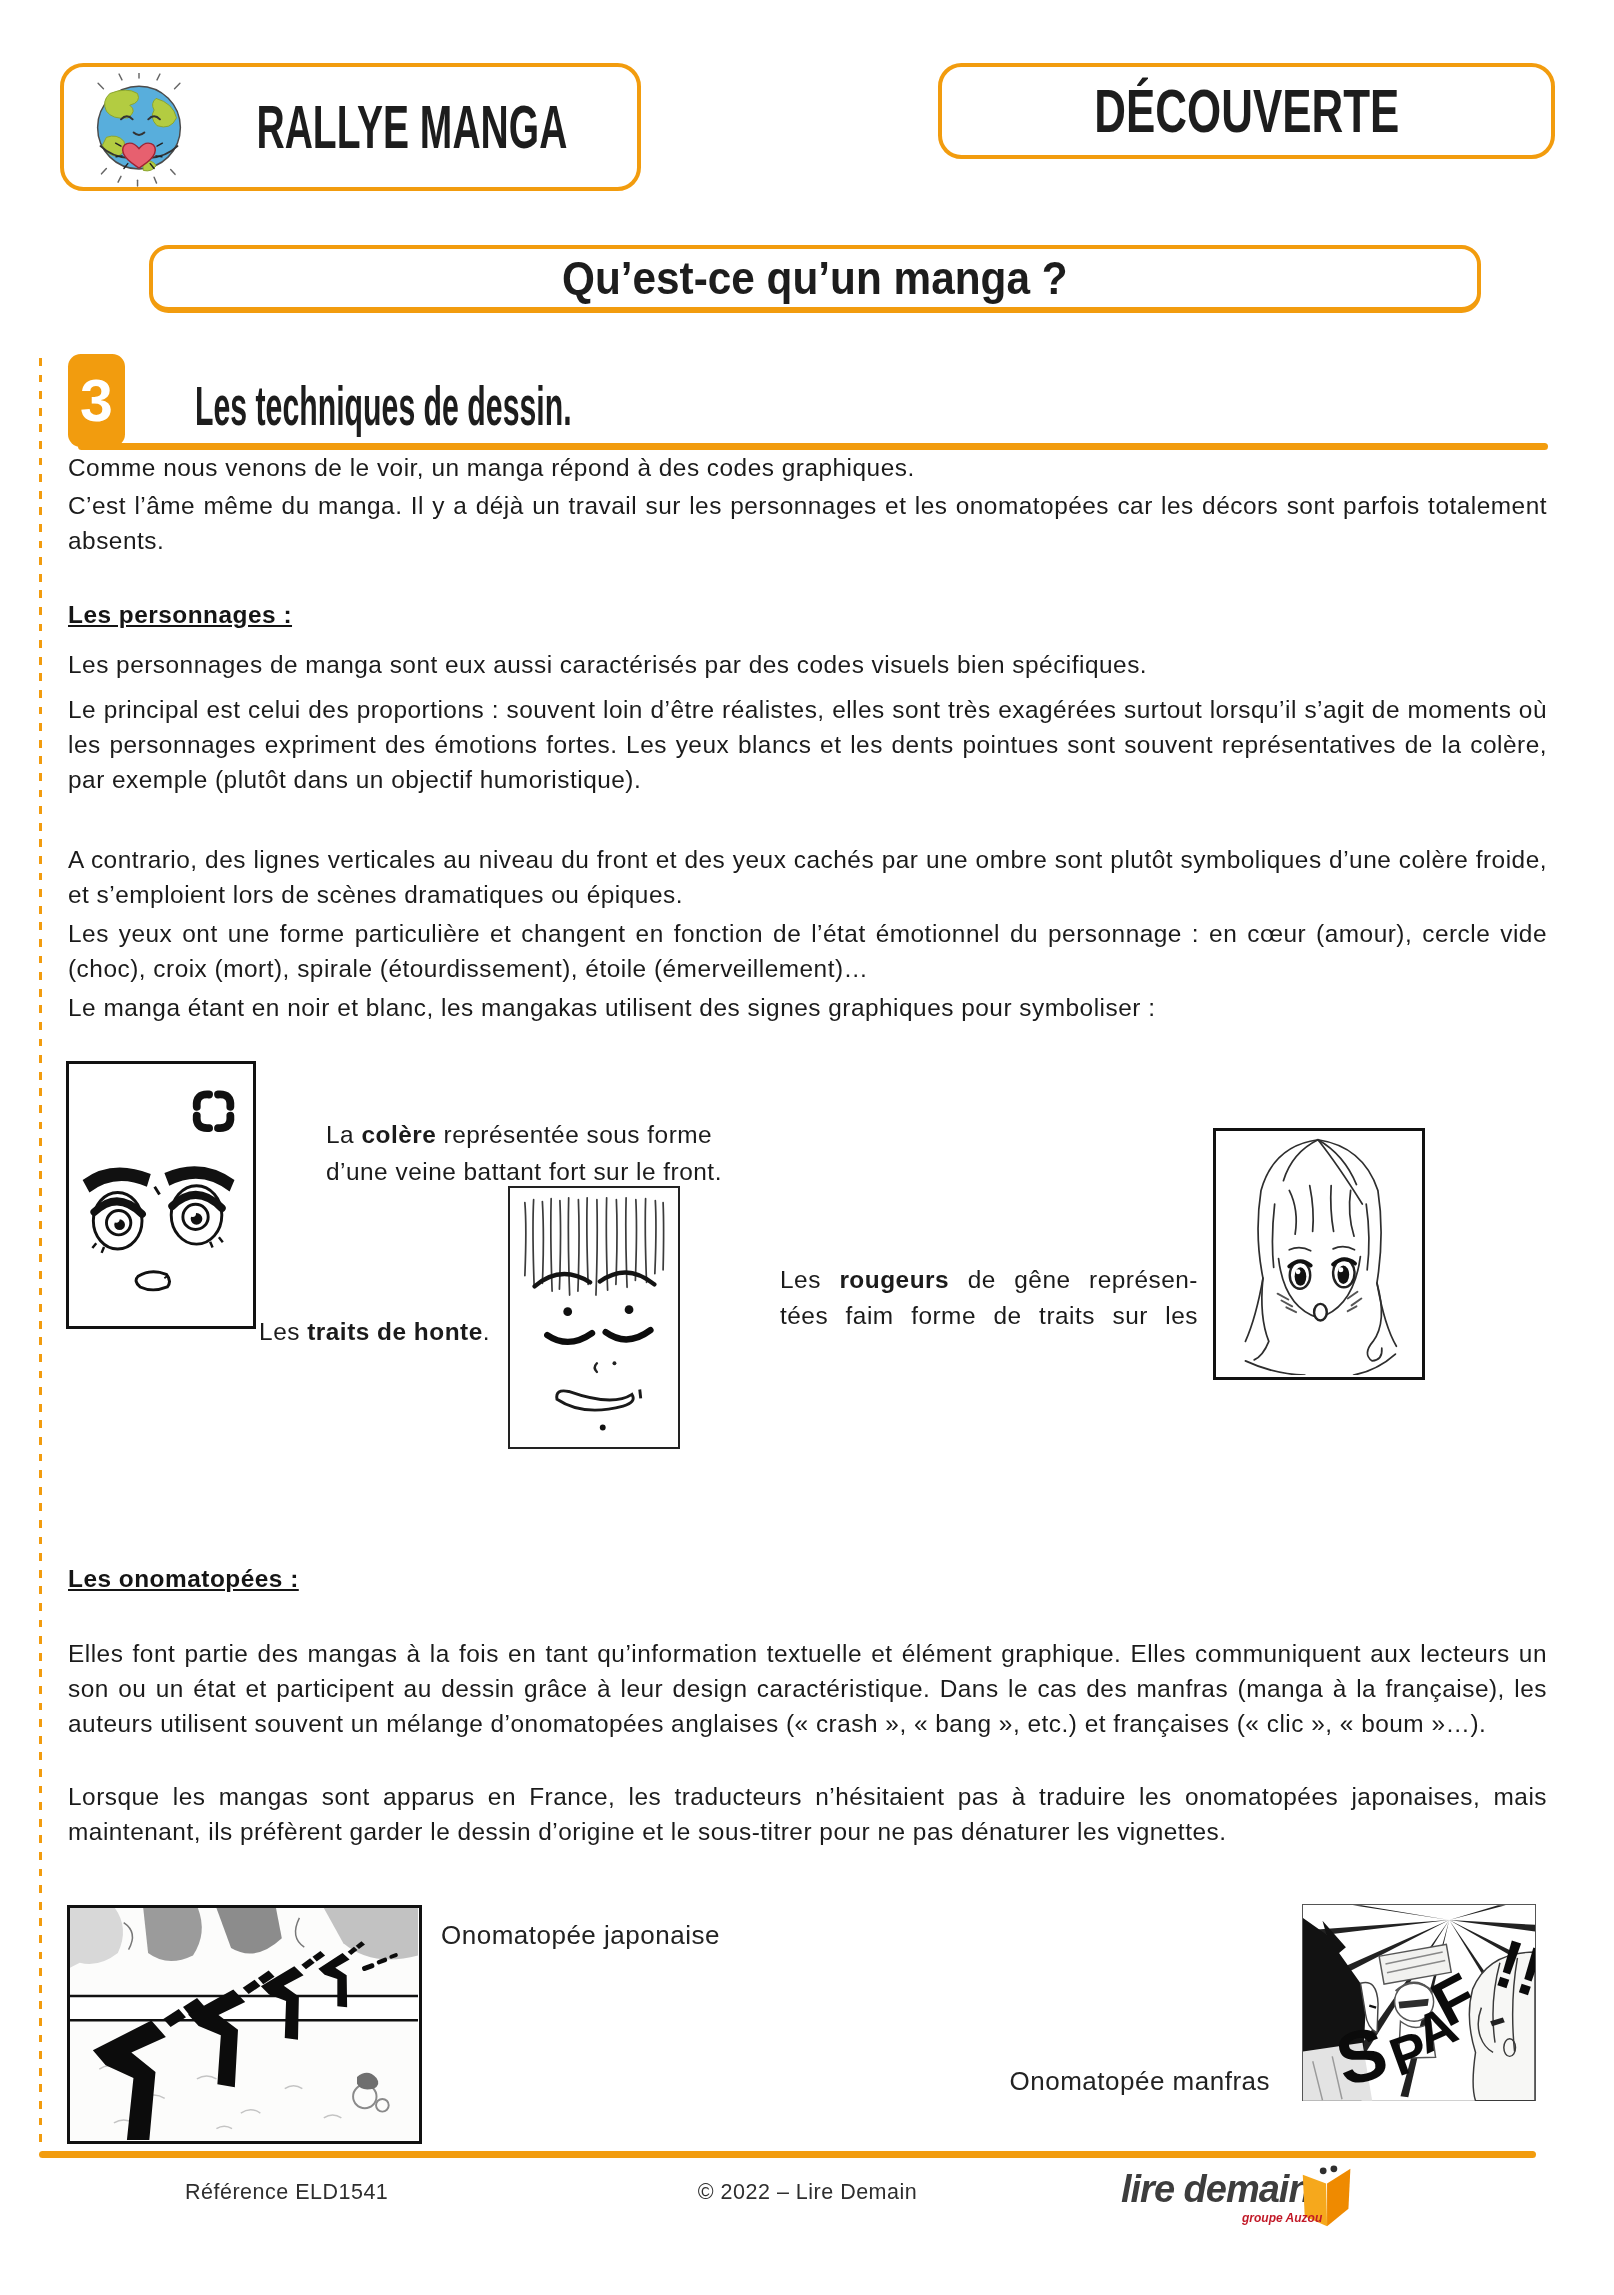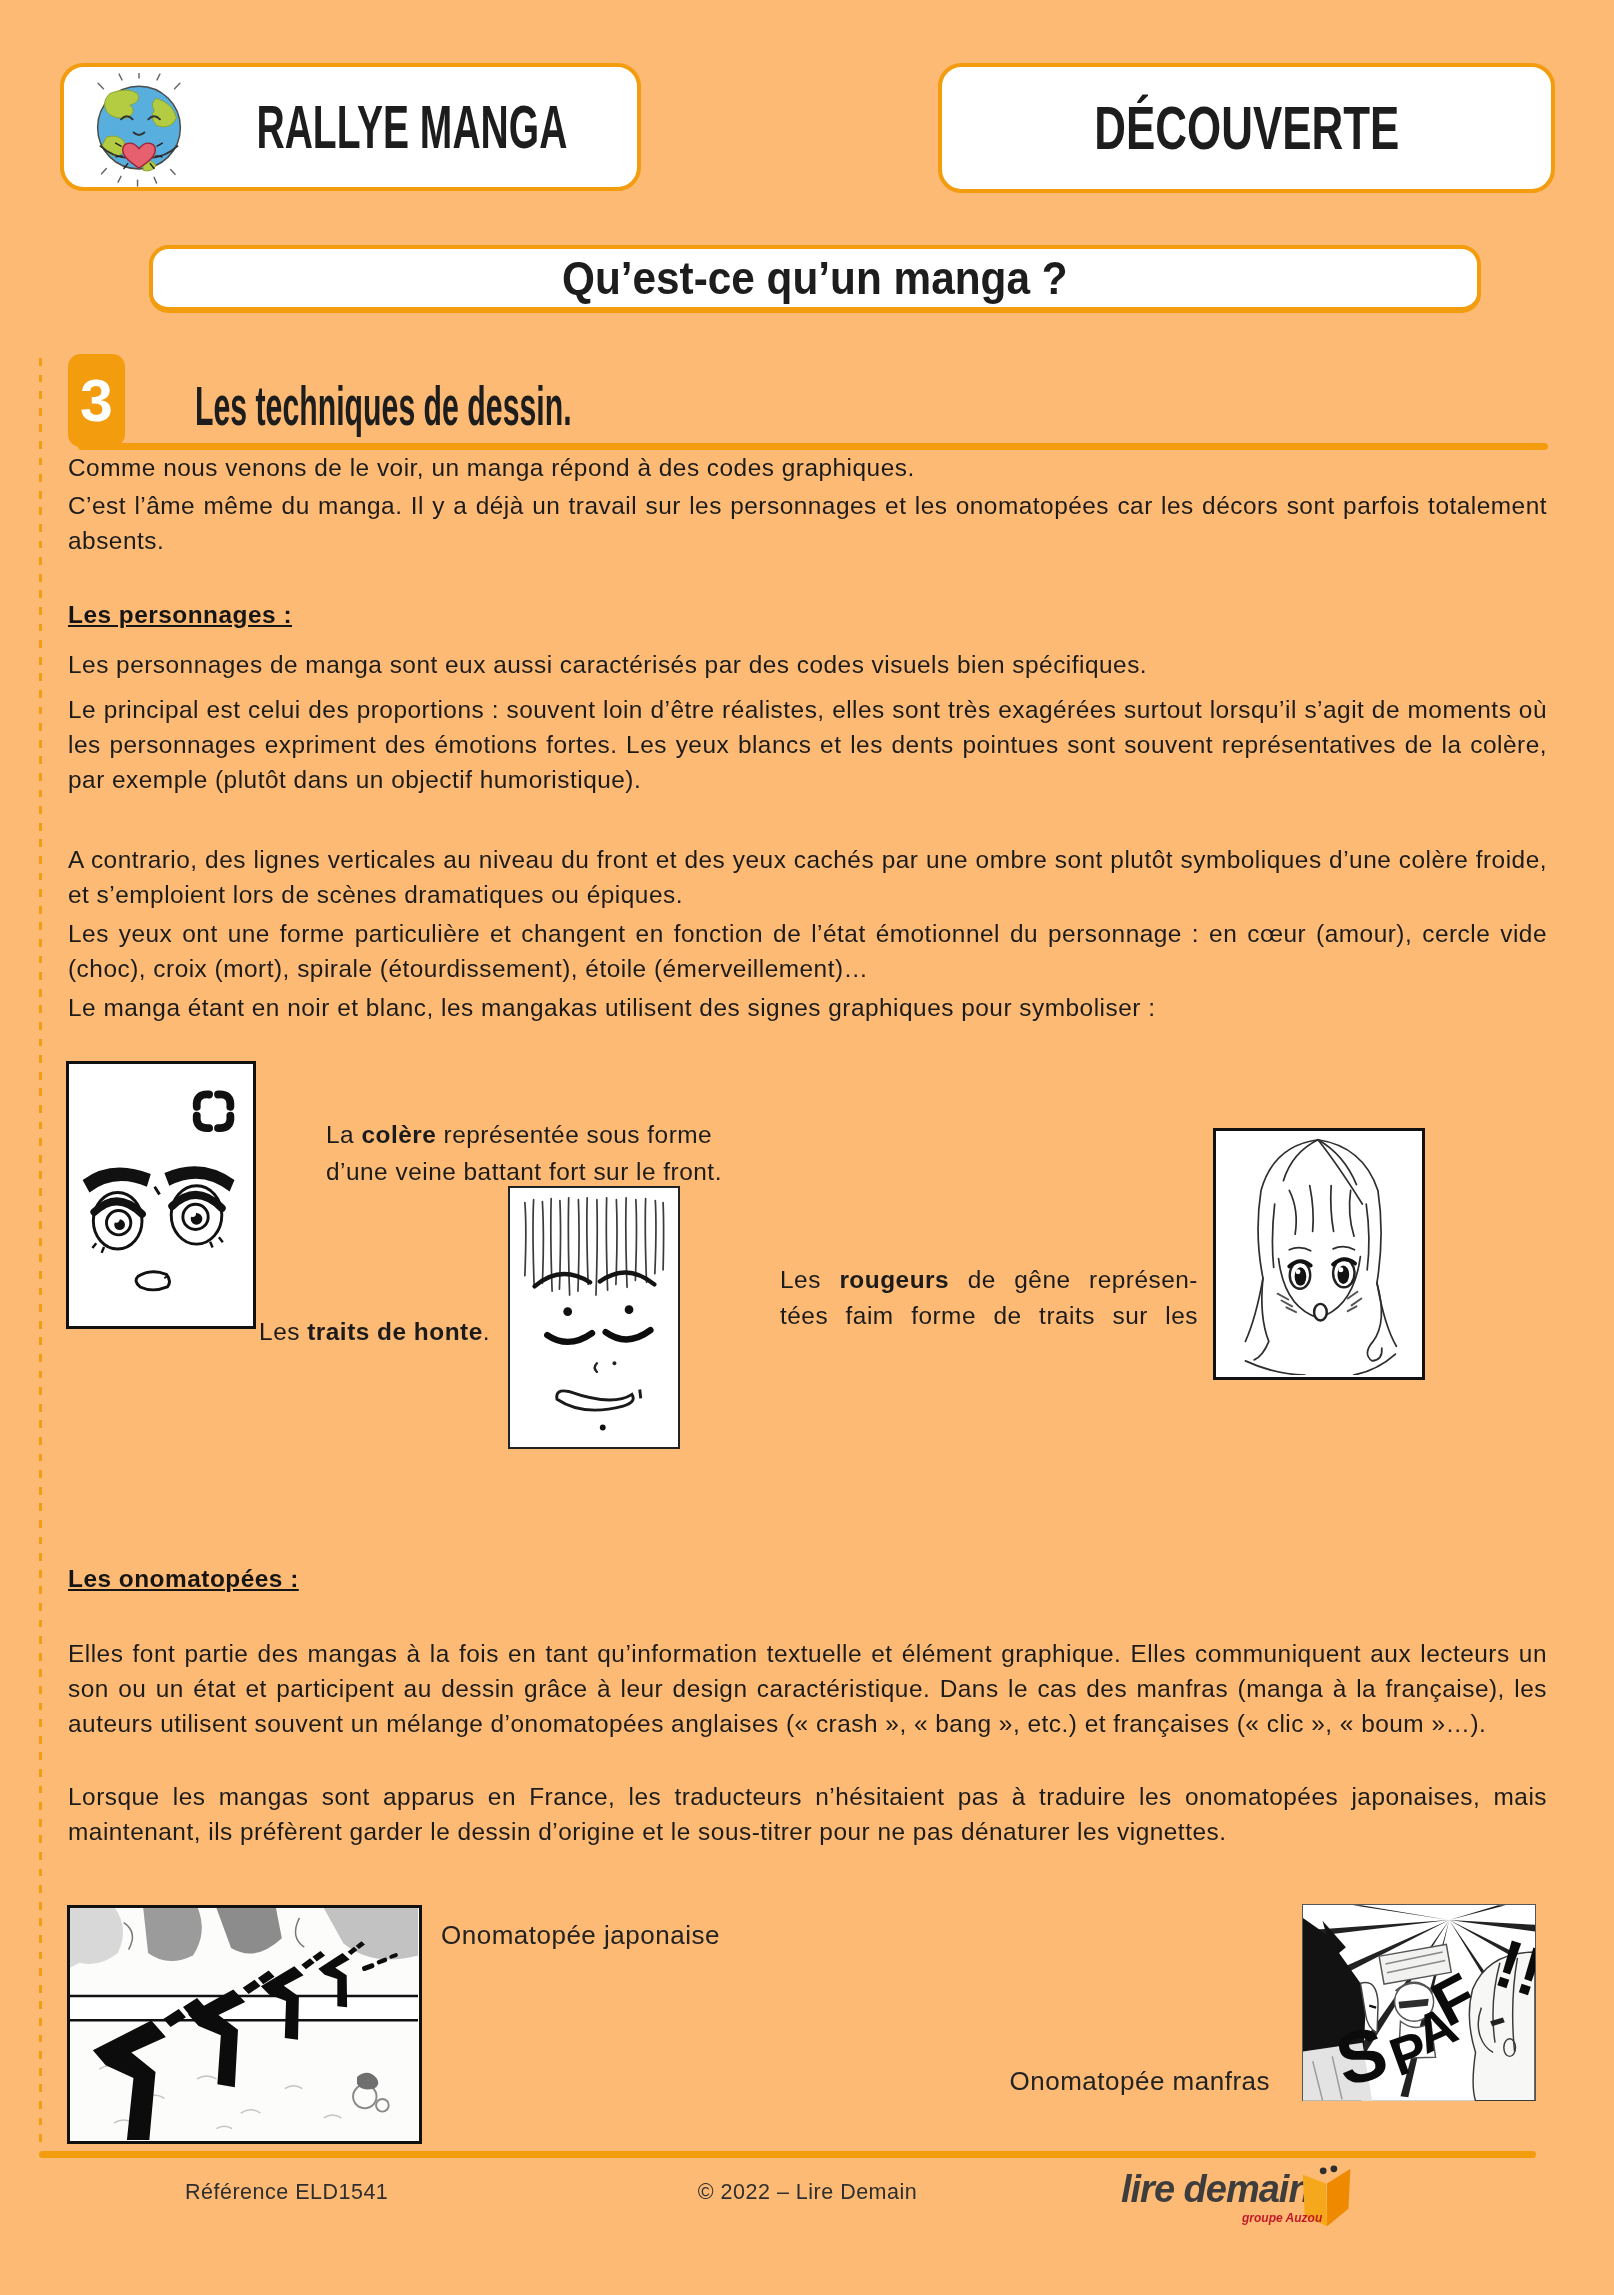--- a/index.html
+++ b/index.html
@@ -1,16 +1,16 @@
 <!DOCTYPE html>
 <html lang="fr" style="font-size:7.8px"><head>
 <meta charset="utf-8">
 <style>
   html,body{margin:0;padding:0;background:#e8e8e8;}
-  .page{position:relative;width:1615px;height:2295px;background:#fdba74;overflow:hidden;
+  .page{position:relative;width:1615px;height:2295px;background:#ffffff;overflow:hidden;
         font-family:"Liberation Sans","DejaVu Sans",sans-serif;color:#1b1b1b;}
   .abs{position:absolute;}
   .card{border:4.9px solid #F29C0E;border-radius:23.4px;background:#fff;box-sizing:border-box;
         display:flex;align-items:center;justify-content:center;}
   .bighdr{font-weight:700;color:#1d1d1d;white-space:nowrap;}
   .sqz72{transform:scaleX(.72);}
   .sqz64{transform:scaleX(.64);}
   .sqz92{transform:scaleX(.92);}
   .sqz55{transform:scaleX(.55);transform-origin:left center;display:inline-block;}
   .body{font-size:24.4px;line-height:35px;letter-spacing:0.5px;text-align:justify;color:#1b1b1b;}
@@ -66,21 +66,21 @@
           <line x1="92" y1="186" x2="84" y2="196"></line>
             <line x1="152" y1="150" x2="163" y2="144"></line>
           <line x1="150" y1="170" x2="162" y2="172"></line>
             <line x1="138" y1="186" x2="146" y2="196"></line>
         </g>
       </svg>
     </span>
     <span class="bighdr sqz64" style="font-size:61px;margin-left:122px;">RALLYE MANGA</span>
   </div>
 
-  <div class="card abs" style="left:938px;top:63px;width:617px;height:130px;">
+  <div class="card abs" style="left:938px;top:63px;width:617px;height:96px;">
     <span class="bighdr sqz72" style="font-size:61px;">DÉCOUVERTE</span>
   </div>
 
   <div class="card abs" style="left:149px;top:245px;width:1332px;height:68px;border-radius:19.5px;border-bottom-width:6.8px;">
     <span class="bighdr sqz92" style="font-size:46px;">Qu’est-ce qu’un manga ?</span>
   </div>
 
   <div class="abs dashline" style="left:39px;top:358px;height:1793px;"></div>
 
   <div class="abs" style="left:68px;top:354px;width:57px;height:93px;background:#F29C0E;border-radius:12.7px;

